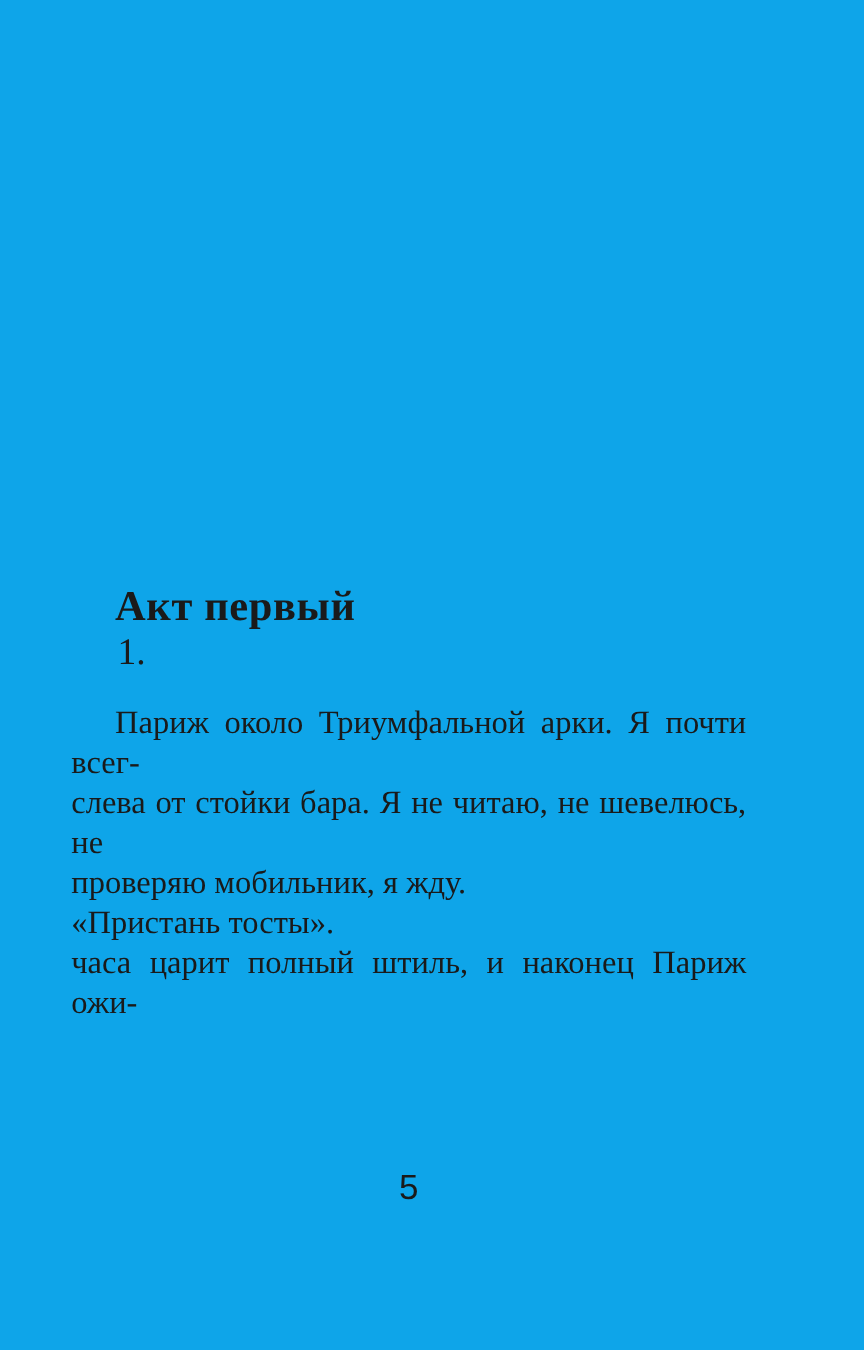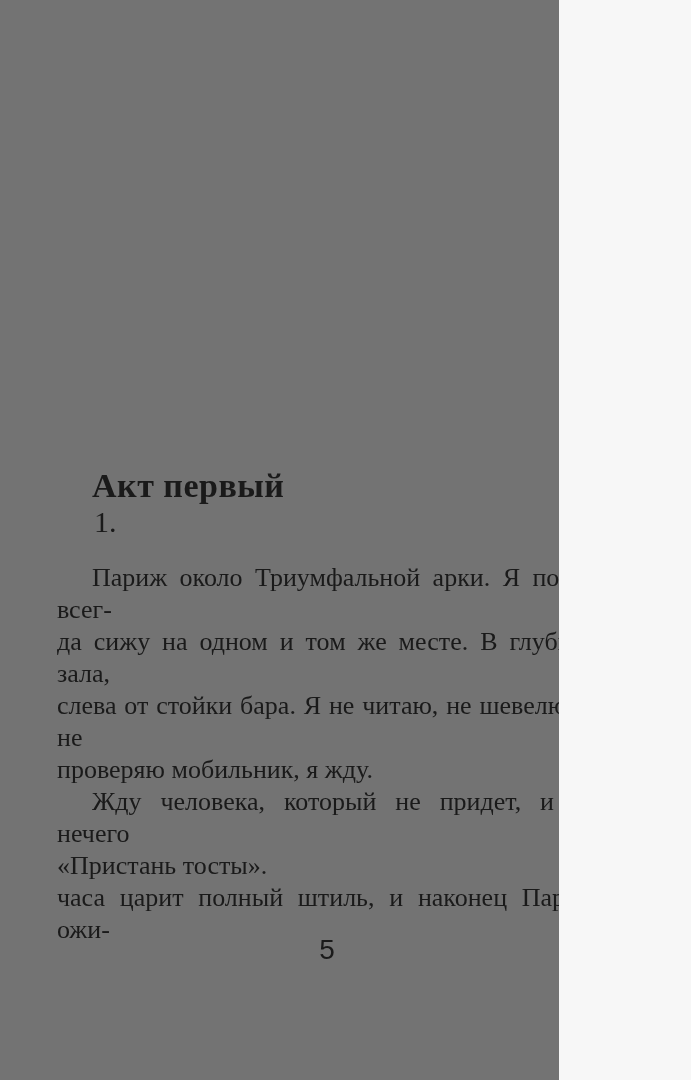--- a/index.html
+++ b/index.html
@@ -3,22 +3,22 @@
 <meta charset="utf-8">
 <style>
   html, body { margin: 0; padding: 0; }
   body {
     width: 691px; height: 1080px;
     background: #f7f7f7;
     font-family: "Liberation Serif", serif;
   }
   .page {
     position: relative;
-    width: 559px; height: 1080px;
-    background: #737373;
+    width: 691px; height: 1080px;
+    background: #0ea5e9;
     color: #1a1a1a;
     overflow: hidden;
   }
   .chapter-heading {
     position: absolute;
     left: 92px; top: 443px;
     font-family: "Liberation Serif", serif;
     font-weight: bold;
     font-size: 34px;
     line-height: 40px;
@@ -62,25 +62,23 @@
 <body>
 
 <div class="page">
 
   <h1 class="chapter-heading">Акт первый</h1>
 
   <div class="section-number">1.</div>
 
   <div class="page-text">
     <div class="line ind">Париж около Триумфальной арки. Я почти всег-</div>
-    <div class="line">да сижу на одном и том же месте. В глубине зала,</div>
     <div class="line">слева от стойки бара. Я не читаю, не шевелюсь, не</div>
     <div class="line plain">проверяю мобильник, я жду.</div>
 
-    <div class="line ind">Жду человека, который не придет, и от нечего</div>
     <div class="line plain">«Пристань тосты».</div>
 
     <div class="line">часа царит полный штиль, и наконец Париж ожи-</div>
 
   </div>
 
   <div class="page-number">5</div>
 
 </div>
 

